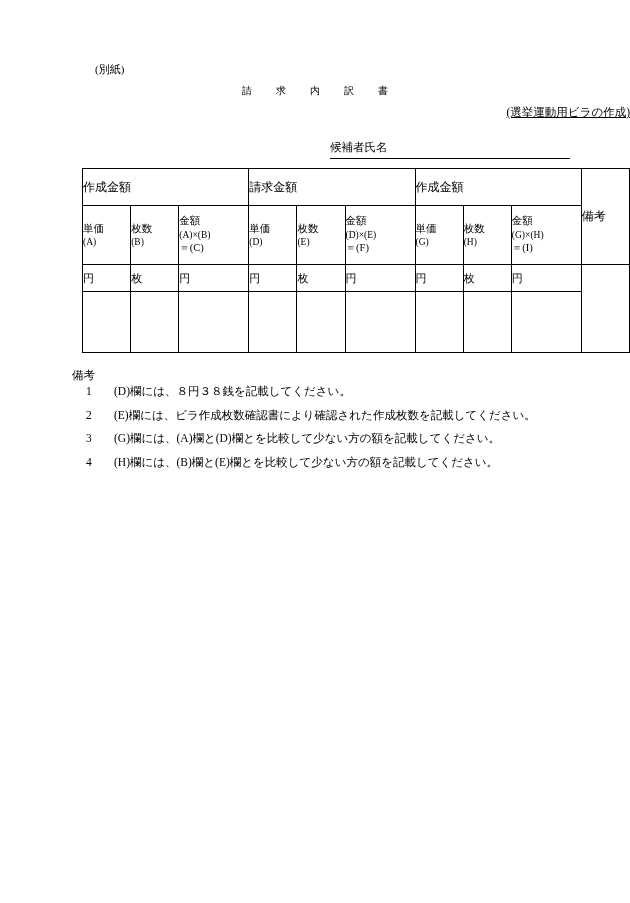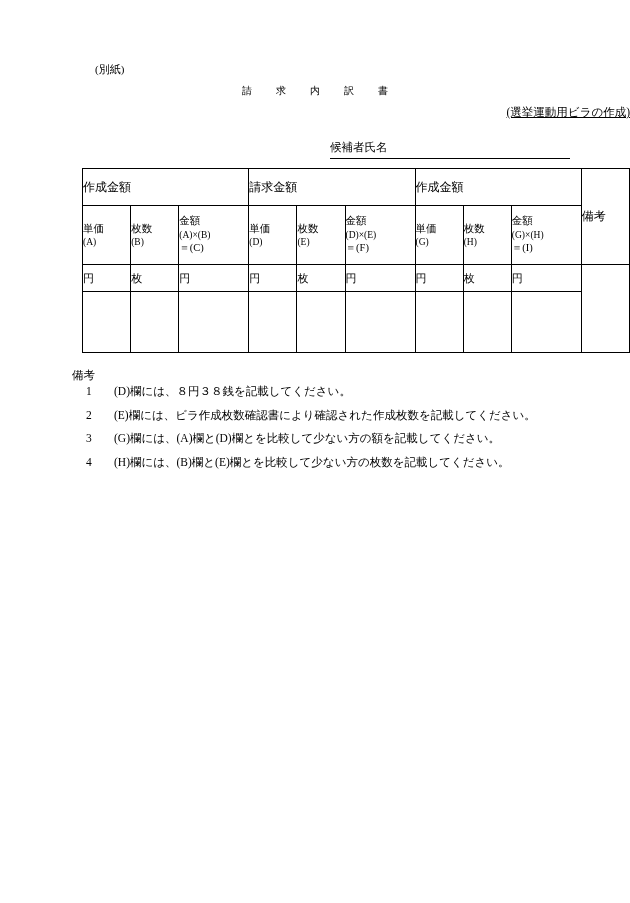--- a/index.html
+++ b/index.html
@@ -247,17 +247,17 @@
     <div class="note-line">
       <span class="note-num">2</span>
       <span class="note-text">(E)欄には、ビラ作成枚数確認書により確認された作成枚数を記載してください。</span>
     </div>
     <div class="note-line">
       <span class="note-num">3</span>
       <span class="note-text">(G)欄には、(A)欄と(D)欄とを比較して少ない方の額を記載してください。</span>
     </div>
     <div class="note-line">
       <span class="note-num">4</span>
-      <span class="note-text">(H)欄には、(B)欄と(E)欄とを比較して少ない方の枚数を記載してください。</span>
+      <span class="note-text">(H)欄には、(B)欄と(E)欄とを比較して少ない方の額を記載してください。</span>
     </div>
   </div>
 
 </div>
 
 </body></html>

